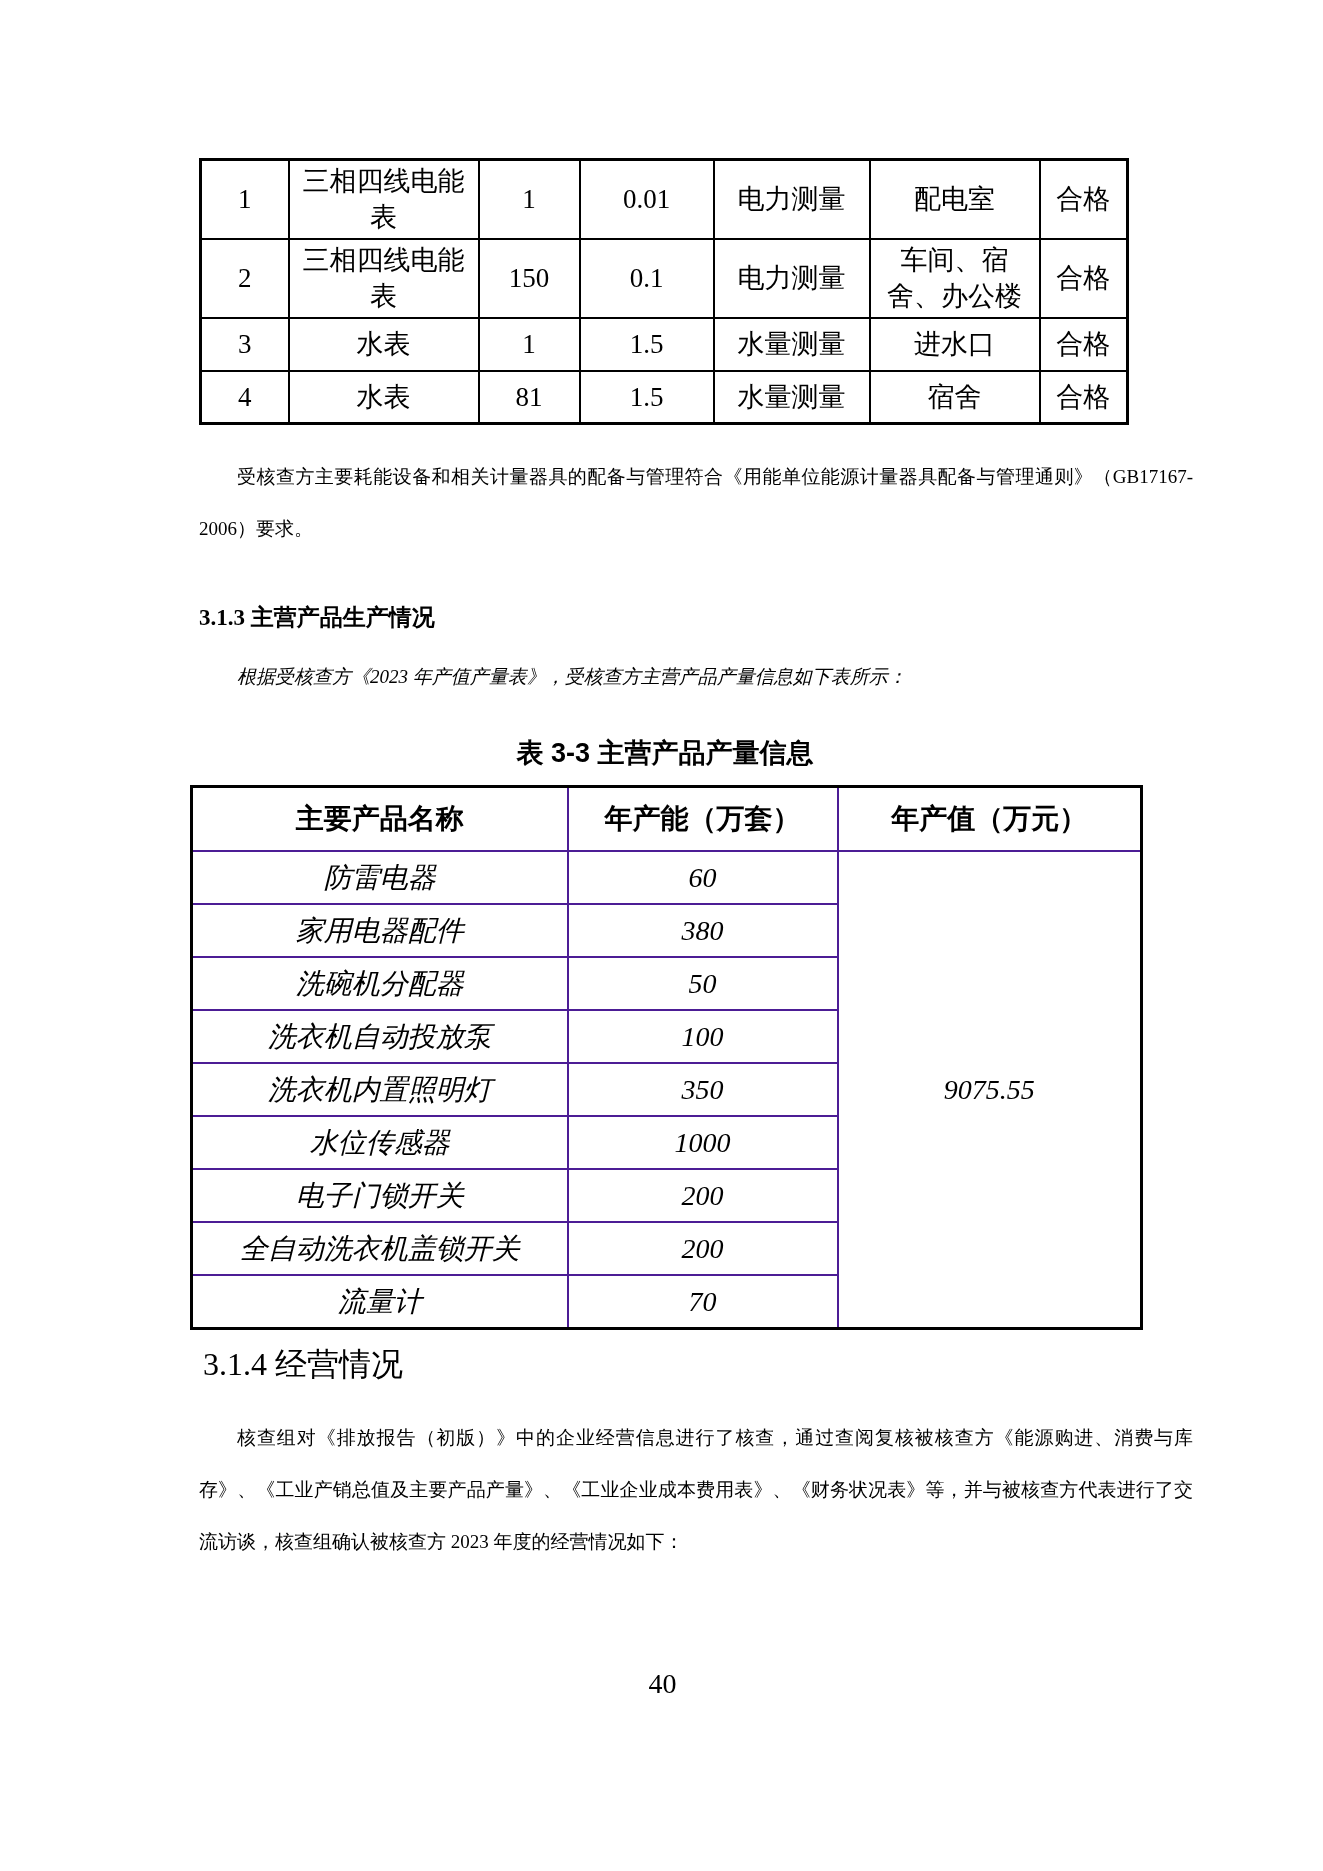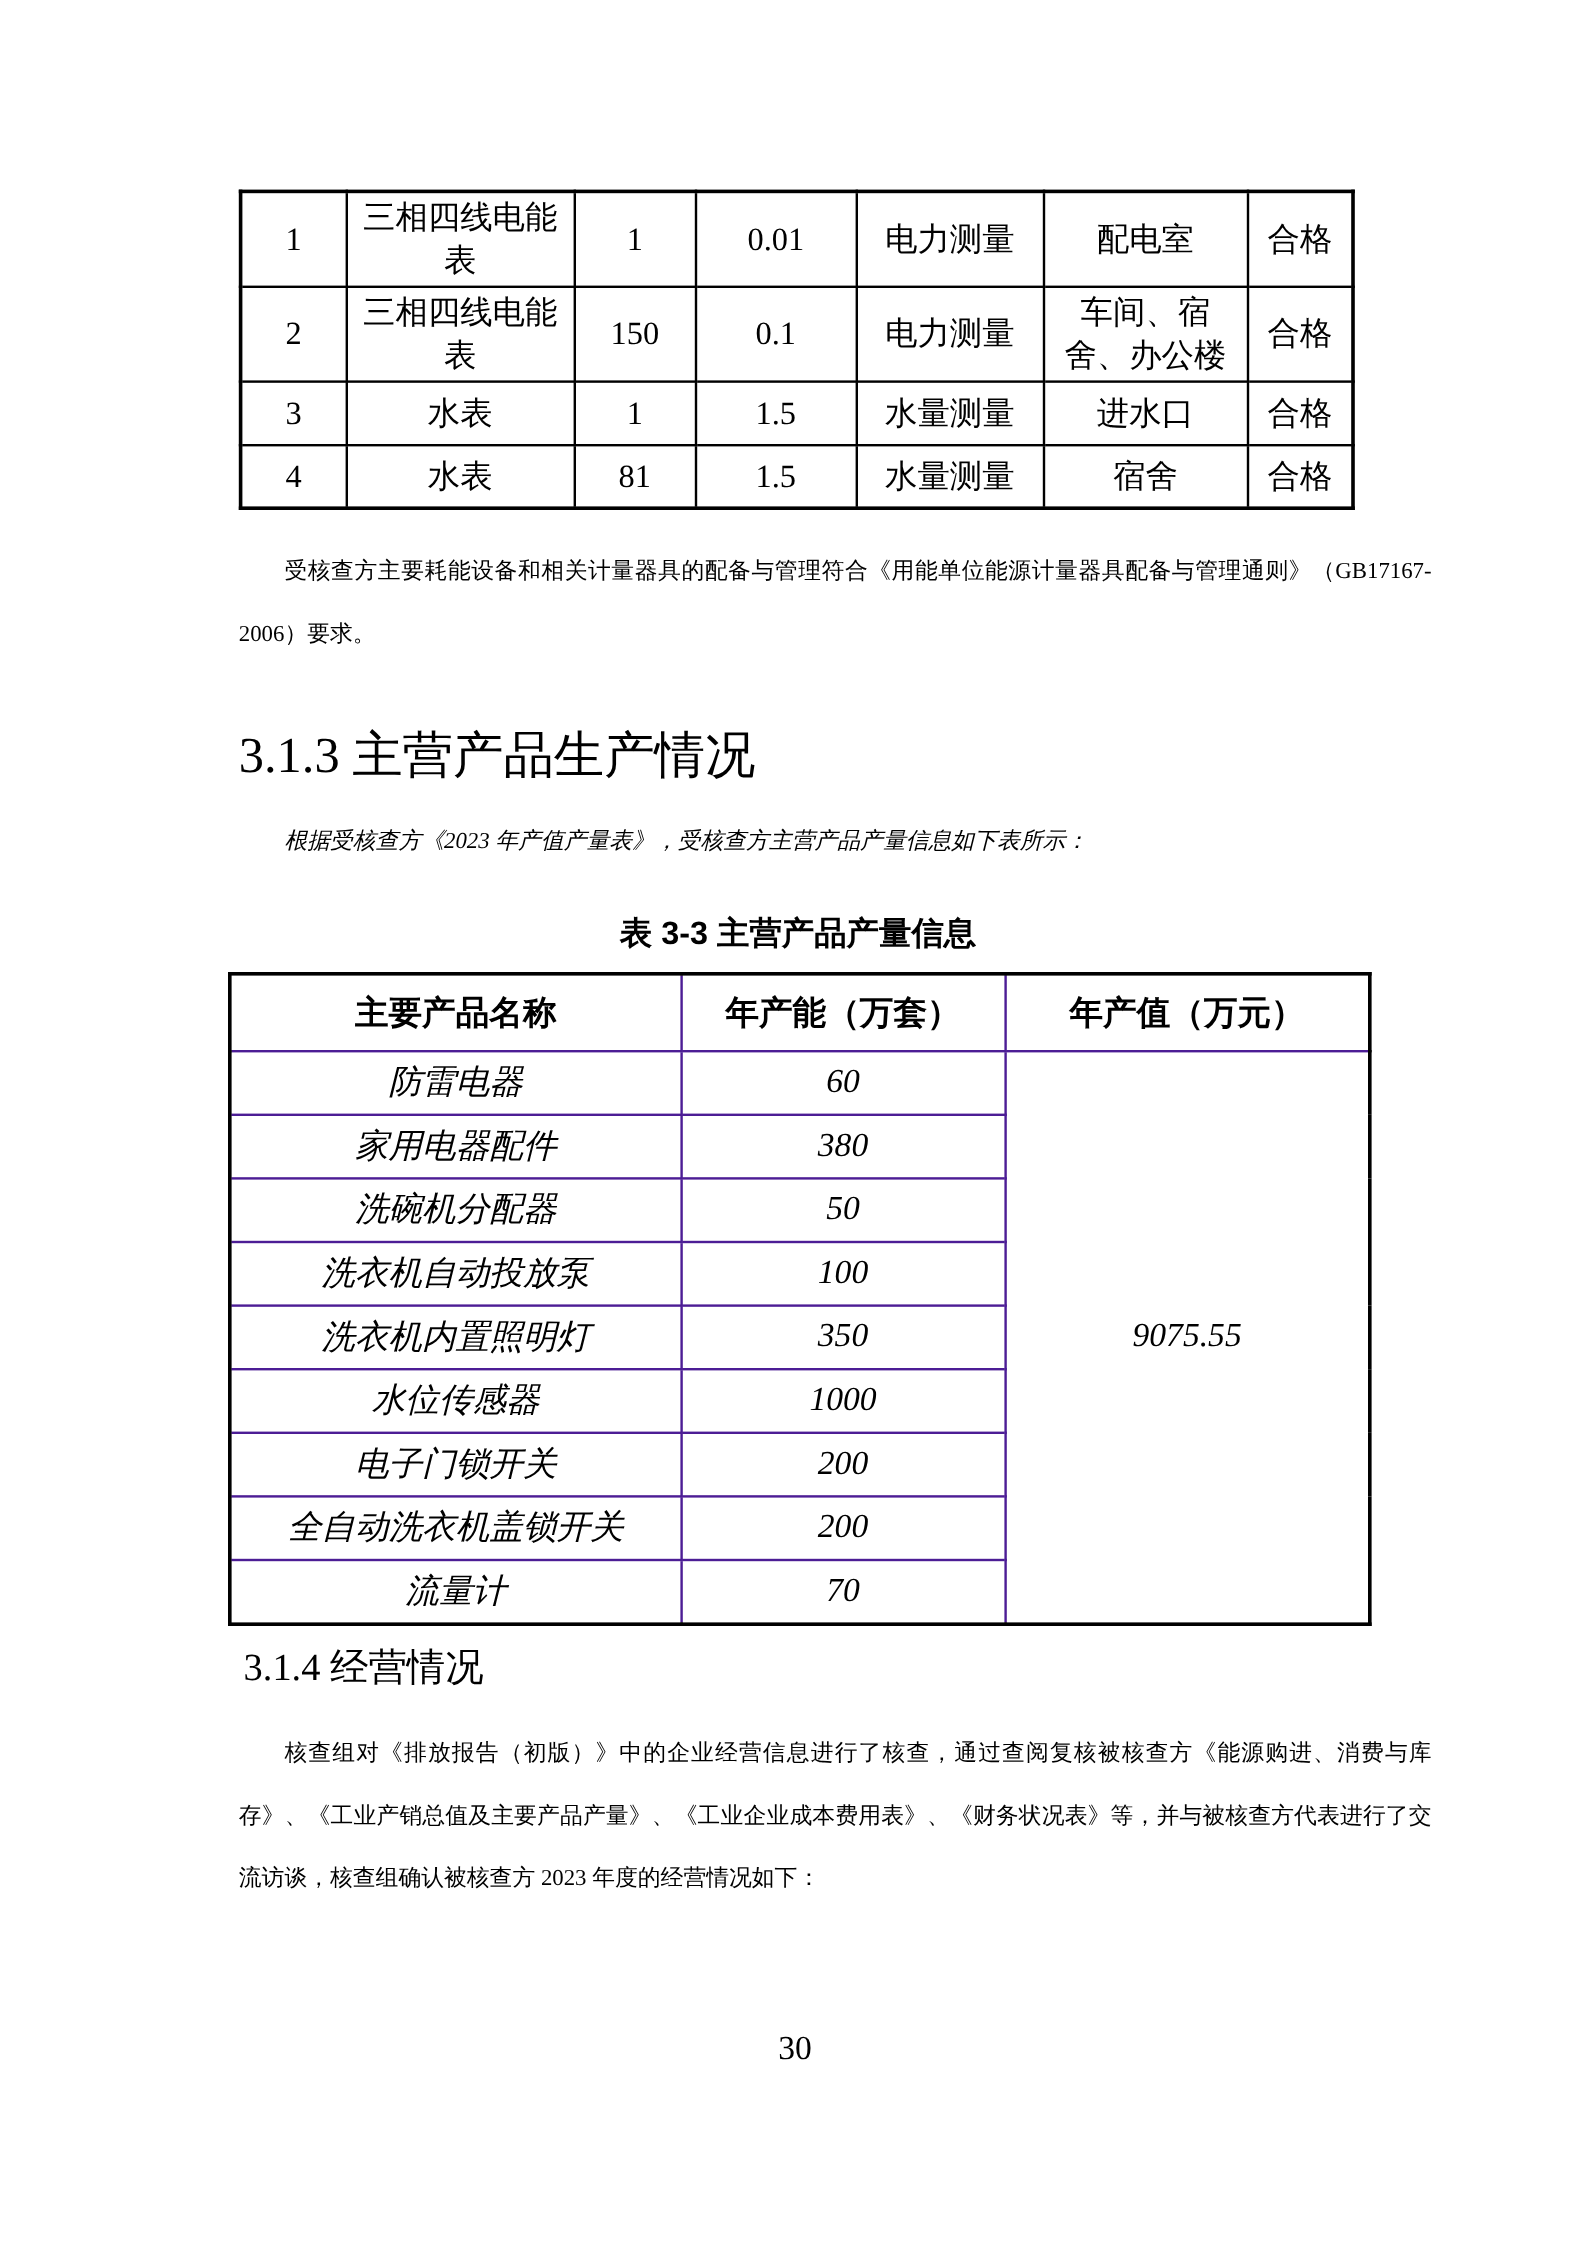--- a/index.html
+++ b/index.html
@@ -42,22 +42,22 @@
     margin: 26px 0 0 0;
     font-size: 19px;
     line-height: 52px;
     text-align: justify;
     text-indent: 2em;
   }
 
   
   h2.h-bold {
     margin: 48px 0 0 0;
-    font-size: 42px;
-    font-weight: normal;
+    font-size: 23px;
+    font-weight: bold;
     line-height: 1.3;
   }
   h2.h-normal {
     margin: 14px 0 0 4px;
     font-size: 32px;
     font-weight: normal;
     line-height: 1.3;
   }
   p.after-heading { margin-top: 18px; font-style: italic; }
 
@@ -215,15 +215,15 @@
         <td>流量计</td>
         <td>70</td>
       </tr>
     </tbody>
   </table>
 
   <h2 class="h-normal">3.1.4 经营情况</h2>
 
   <p class="body-text">核查组对《排放报告（初版）》中的企业经营信息进行了核查，通过查阅复核被核查方《能源购进、消费与库存》、《工业产销总值及主要产品产量》、《工业企业成本费用表》、《财务状况表》等，并与被核查方代表进行了交流访谈，核查组确认被核查方 2023 年度的经营情况如下：</p>
 
-  <div class="page-number">30</div>
+  <div class="page-number">40</div>
 
 </div>
 
 </body></html>

